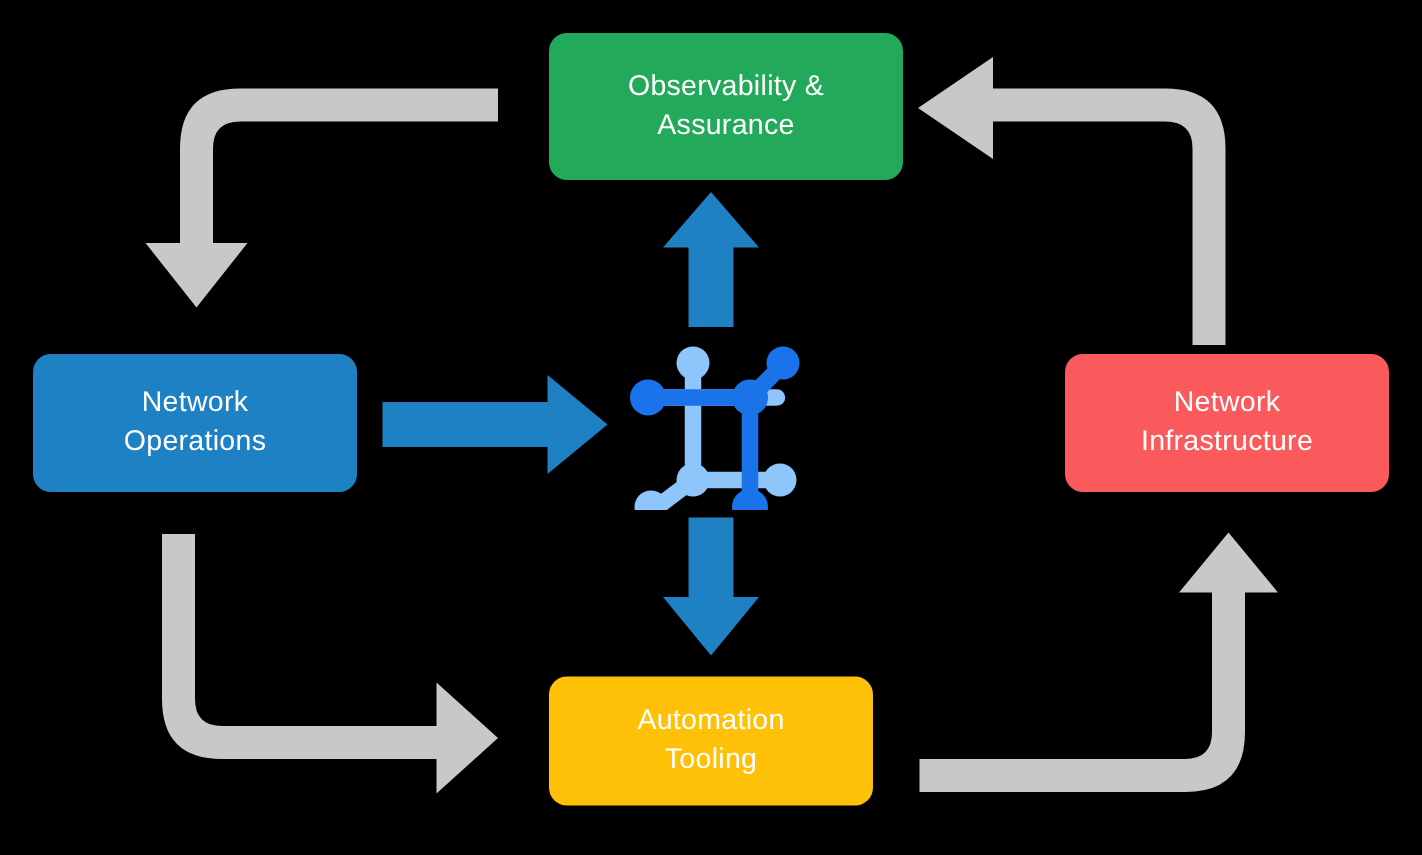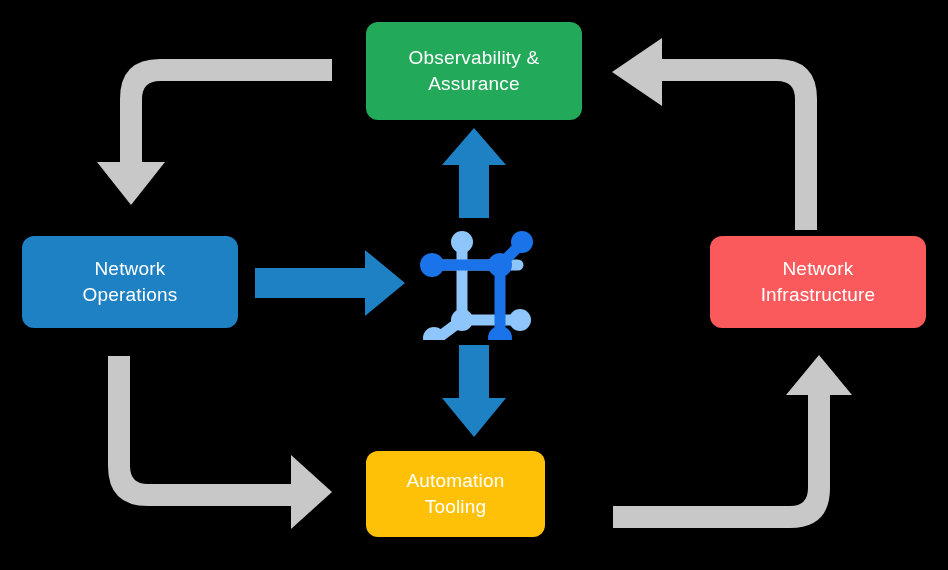--- a/index.html
+++ b/index.html
@@ -26,24 +26,24 @@
     font-size: 19px;
     line-height: 1.35;
     font-weight: 400;
     letter-spacing: 0.2px;
     box-sizing: border-box;
     padding: 6px 10px;
   }
   .node-label { white-space: pre-line; display: block; }
 
   
-  #box-observability { left: 366px; top: 22px;  width: 216px; height: 98px; }
+  #box-observability { left: 366px; top: 22px;  width: 236px; height: 98px; }
   #box-operations    { left: 22px;  top: 236px; width: 216px; height: 92px; }
   #box-infrastructure{ left: 710px; top: 236px; width: 216px; height: 92px; }
-  #box-automation    { left: 366px; top: 451px; width: 179px; height: 86px; }
+  #box-automation    { left: 366px; top: 451px; width: 216px; height: 86px; }
 
   .svg-layer {
     position: absolute;
     left: 0; top: 0;
     width: 948px;
     height: 570px;
     pointer-events: none;
   }
   .center-icon {
     position: absolute;

